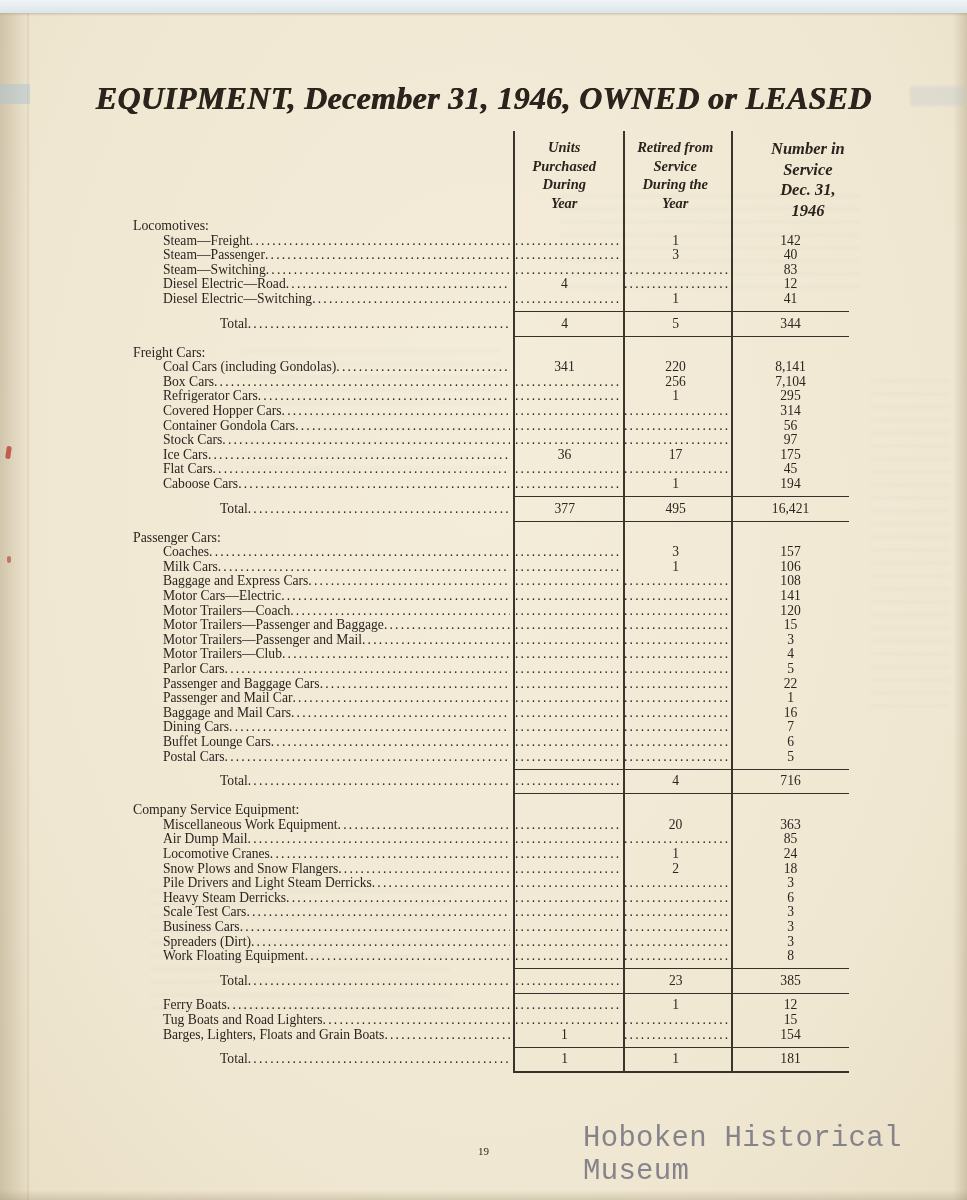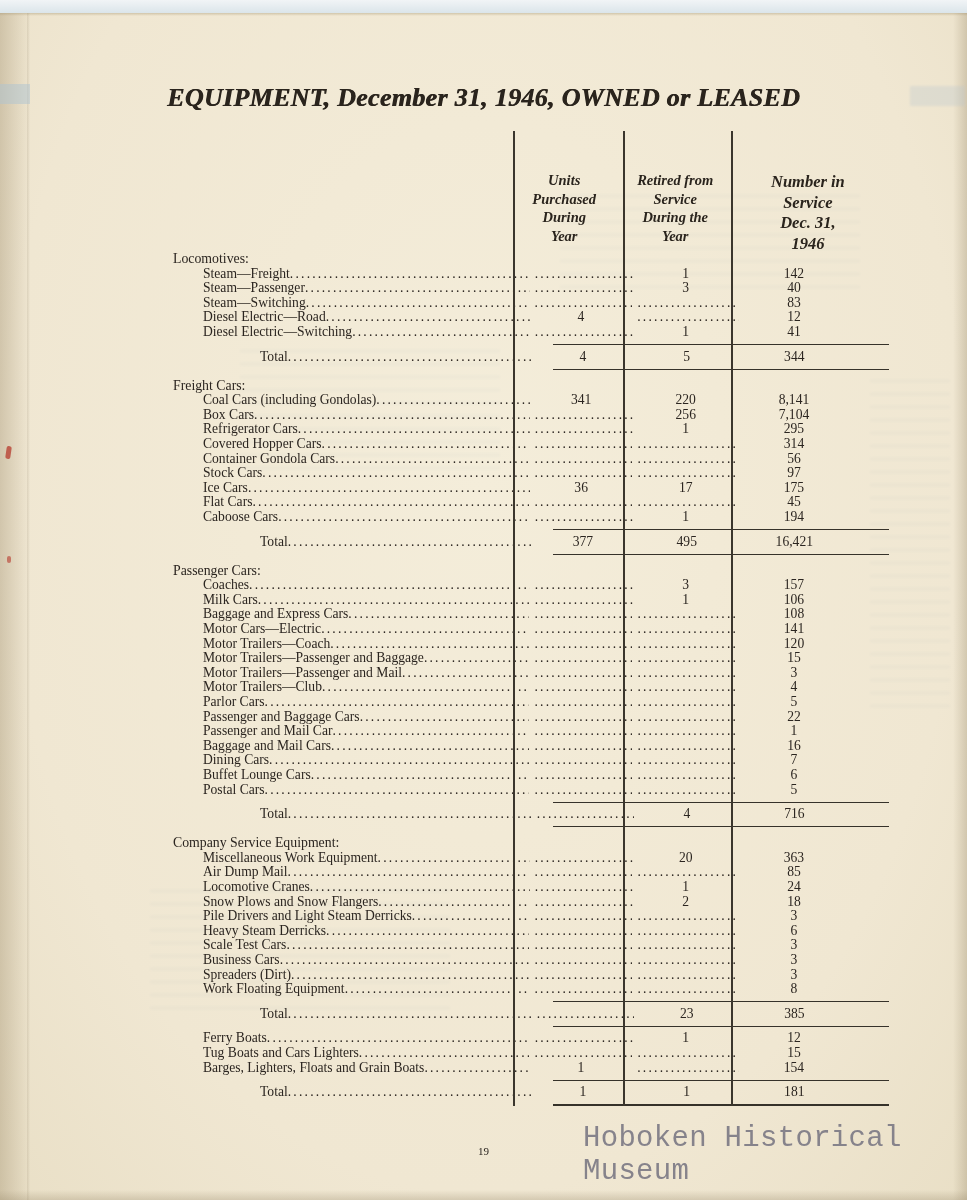--- a/index.html
+++ b/index.html
@@ -18,36 +18,36 @@
   .stitch-a{position:absolute;left:6px;top:446px;width:5px;height:13px;background:#b5392c;border-radius:2px;opacity:.75;transform:rotate(8deg);}
   .stitch-b{position:absolute;left:7px;top:556px;width:4px;height:7px;background:#b5392c;border-radius:2px;opacity:.6;}
   .smudge{position:absolute;opacity:.05;filter:blur(1.5px);background:repeating-linear-gradient(180deg,#4a6a8a 0 2px,transparent 2px 13px);}
   .s1{left:240px;top:350px;width:260px;height:120px;}
   .s2{left:870px;top:380px;width:80px;height:330px;}
   .s3{left:560px;top:195px;width:300px;height:95px;}
   .s4{left:150px;top:890px;width:300px;height:130px;}
 
   
   .title{position:absolute;top:82px;left:0;width:100%;text-align:center;
-         font-size:26px;line-height:32px;font-weight:bold;font-style:italic;
+         font-size:32px;line-height:32px;font-weight:bold;font-style:italic;
          letter-spacing:.3px;color:#2a241d;text-shadow:.6px 0 0 #2a241d;}
 
   
   .table-wrap{position:absolute;top:131px;left:130px;width:719px;}
   .vline{position:absolute;top:0;bottom:0;width:1.5px;background:#3b362d;}
   .v1{left:383px;} .v2{left:493px;} .v3{left:601px;}
   .c1{width:110px;} .c2{width:114px;} .c3{width:118px;}
 
-  .hdr-row{display:flex;height:84px;margin-bottom:4px;margin-top:33px;}
+  .hdr-row{display:flex;height:84px;margin-bottom:4px;}
   .hdr-spacer{width:383px;}
   .hdr-cell{box-sizing:border-box;text-align:center;font-weight:bold;font-style:italic;white-space:pre-line;color:#2a241d;}
   .hdr-cell.c1,.hdr-cell.c2{font-size:14.5px;line-height:18.5px;padding-top:7px;}
   .hdr-cell.c3{font-size:16.5px;line-height:20.5px;padding-top:8px;padding-left:35px;}
 
-  .tbody{position:relative;margin-left:40px;}
+  .tbody{position:relative;}
   .section-heading{font-size:13.8px;line-height:14.6px;margin-top:9px;padding-left:3px;}
   .tbody > .section-heading:first-child{margin-top:2px;}
   .trow{display:flex;height:14.6px;line-height:14.6px;font-size:13.6px;}
   .lcell{box-sizing:border-box;width:383px;overflow:hidden;white-space:nowrap;padding-right:3px;}
   .lcell.ind-row{padding-left:33px;}
   .lcell.ind-total{padding-left:90px;}
   .dots{letter-spacing:2.2px;}
   .vcell{box-sizing:border-box;overflow:hidden;white-space:nowrap;text-align:center;}
   .vcell.empty{text-align:left;padding-left:5px;}
   .hrule{height:0;border-top:1.5px solid #36322a;margin:4.5px 0 4.5px 383px;width:336px;}
@@ -366,21 +366,21 @@
           <div class="vcell c3">385</div>
         </div>
         <div class="hrule"></div>
         <div class="trow">
           <div class="lcell ind-row"><span>Ferry Boats</span><span class="dots">................................................................................................................................................................</span></div>
           <div class="vcell c1 empty"><span class="dots">............................................................</span></div>
           <div class="vcell c2">1</div>
           <div class="vcell c3">12</div>
         </div>
         <div class="trow">
-          <div class="lcell ind-row"><span>Tug Boats and Cars Lighters</span><span class="dots">................................................................................................................................................................</span></div>
+          <div class="lcell ind-row"><span>Tug Boats and Road Lighters</span><span class="dots">................................................................................................................................................................</span></div>
           <div class="vcell c1 empty"><span class="dots">............................................................</span></div>
           <div class="vcell c2 empty"><span class="dots">............................................................</span></div>
           <div class="vcell c3">15</div>
         </div>
         <div class="trow">
           <div class="lcell ind-row"><span>Barges, Lighters, Floats and Grain Boats</span><span class="dots">................................................................................................................................................................</span></div>
           <div class="vcell c1">1</div>
           <div class="vcell c2 empty"><span class="dots">............................................................</span></div>
           <div class="vcell c3">154</div>
         </div>

